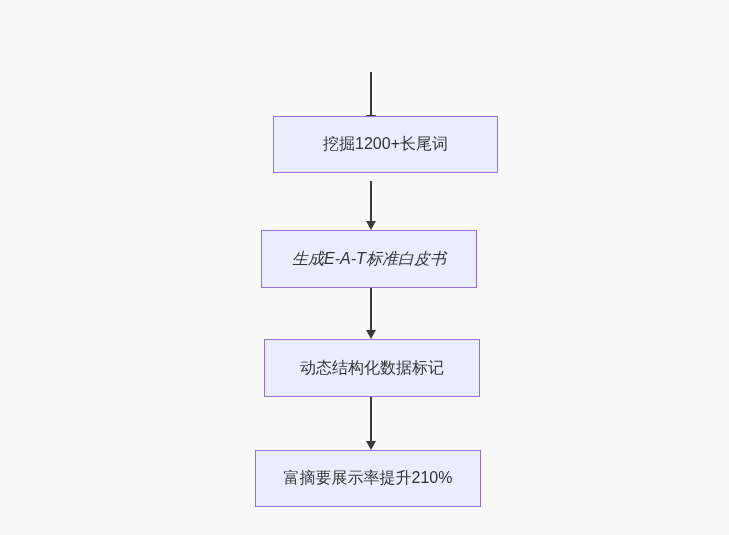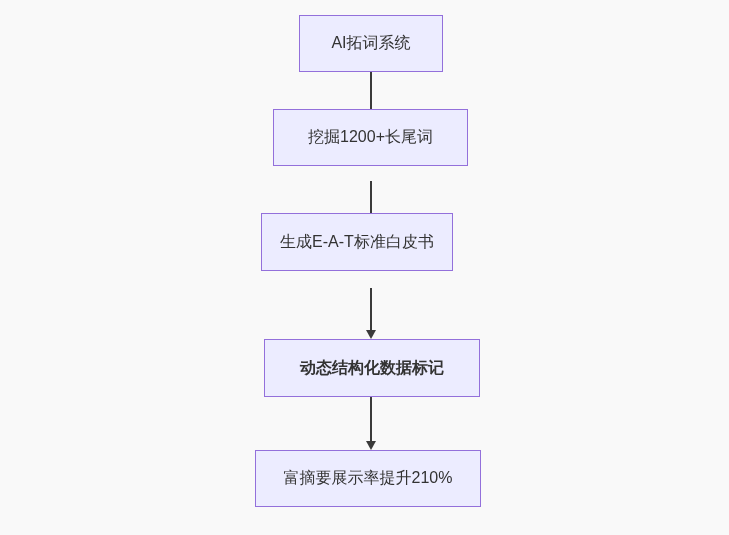--- a/index.html
+++ b/index.html
@@ -21,23 +21,23 @@
     border: 1px solid var(--node-border, #9370db);
     color: var(--text-color, #333333);
     font-size: 16px;
     display: flex;
     align-items: center;
     justify-content: center;
     text-align: center;
     white-space: nowrap;
   }
   .n1 { left: 299px; top: 15px;  width: 144px; height: 57px; }
-  .n2 { left: 273px; top: 109px; width: 195px; height: 57px; }
-  .n3 { left: 261px; top: 213px; width: 192px; height: 58px; }
-  .n4 { left: 264px; top: 339px; width: 216px; height: 58px; font-weight: bold; }
+  .n2 { left: 273px; top: 116px; width: 225px; height: 57px; }
+  .n3 { left: 261px; top: 230px; width: 216px; height: 58px; font-style: italic; }
+  .n4 { left: 264px; top: 339px; width: 216px; height: 58px; }
   .n5 { left: 255px; top: 450px; width: 226px; height: 57px; }
 
   .edge {
     position: absolute;
     left: 366px;
     width: 10px;
     display: flex;
     flex-direction: column;
     align-items: center;
   }
@@ -56,21 +56,20 @@
   .e1 { top: 72px;  height: 52px; }
   .e2 { top: 181px; height: 49px; }
   .e3 { top: 288px; height: 51px; }
   .e4 { top: 397px; height: 53px; }
 </style>
 </head>
 <body style="--background: #f9f9f9; --node-fill: #ececff; --node-border: #9370db; --arrow-color: #3a3a3a; --text-color: #333333;">
 
 <div class="canvas">
 
-  <div class="flow-node n1">AI拓词系统</div>
 
   <div class="edge e1">
     <div class="edge-line"></div>
     <div class="edge-head"></div>
   </div>
 
   <div class="flow-node n2">挖掘1200+长尾词</div>
 
   <div class="edge e2">
     <div class="edge-line"></div>

